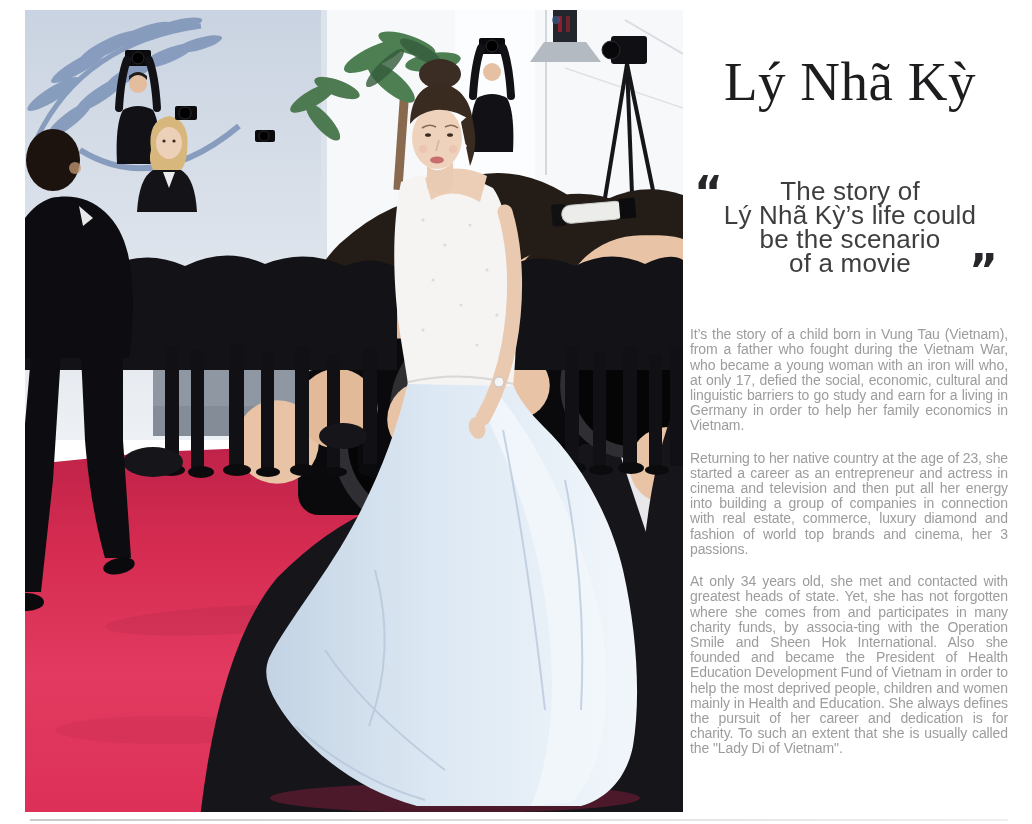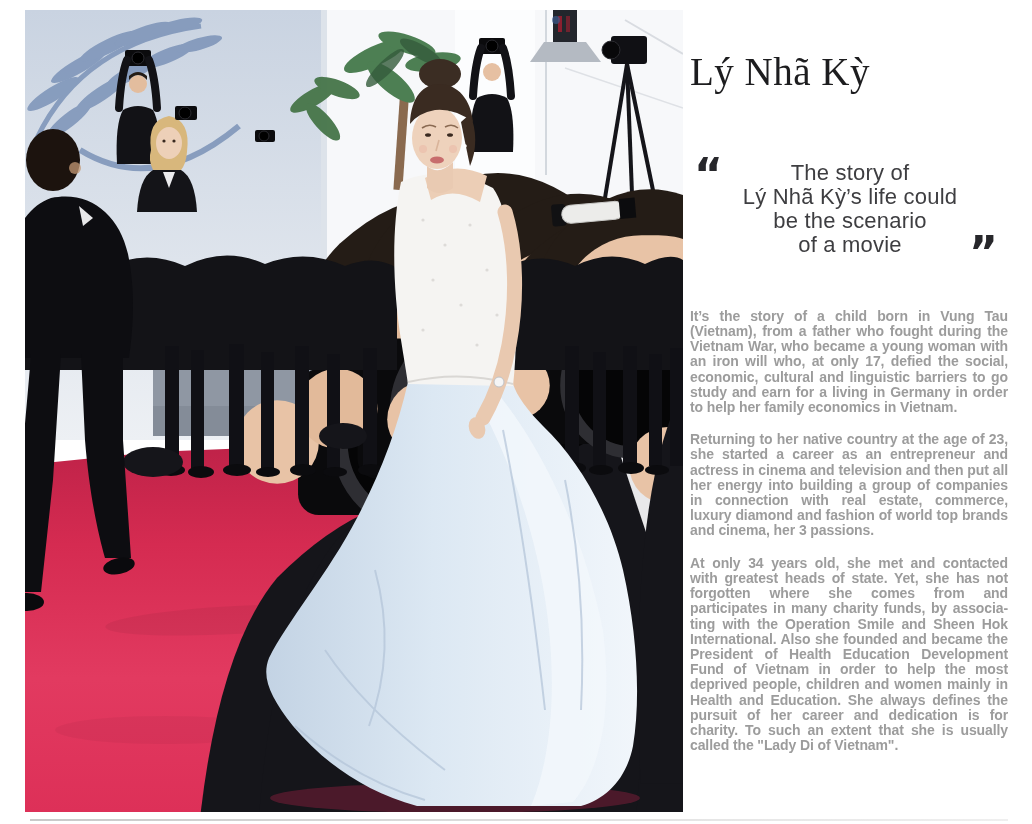--- a/index.html
+++ b/index.html
@@ -7,35 +7,35 @@
     width:1032px;height:824px;position:relative;overflow:hidden;
     background:#ffffff;font-family:"Liberation Sans",sans-serif;
   }
   
   .photo-wrap{position:absolute;left:25px;top:10px;width:658px;height:802px;}
   .photo-wrap svg{display:block;width:658px;height:802px;}
   
   .article-col{position:absolute;left:690px;top:50px;width:320px;}
   .page-title{
     font-family:"Liberation Serif",serif;font-weight:400;
-    font-size:39px;line-height:1.15;color:#1d1d1f;
-    text-align:left;margin:0;letter-spacing:.5px;
+    font-size:55px;line-height:1.15;color:#1d1d1f;
+    text-align:center;margin:0;letter-spacing:.5px;
   }
   .pull-quote{position:relative;margin-top:66px;padding:0 28px;}
   .pull-quote-text{
-    font-size:22px;line-height:24px;color:#3e3e41;text-align:center;
+    font-size:26px;line-height:24px;color:#3e3e41;text-align:center;
     white-space:pre-line;letter-spacing:.2px;
   }
   .qmark{
     position:absolute;font-family:"DejaVu Sans",sans-serif;font-weight:bold;
     font-size:44px;color:#27272b;line-height:1;
   }
   .qmark.open{left:4px;top:-8px;}
   .qmark.close{right:12px;bottom:-18px;}
-  .body-text{margin-top:52px;width:318px;font-weight:bold;}
+  .body-text{margin-top:52px;width:318px;}
   .body-text p{
     font-size:14px;line-height:15.2px;color:#9c9c9c;
     text-align:justify;margin:0 0 17px 0;letter-spacing:-.1px;
   }
   .body-text p:last-child{margin-bottom:8px;}
   
   .bottom-rule{
     position:absolute;left:30px;top:819px;width:978px;height:2px;
     background:linear-gradient(to right,#c9c9c9,#e6e6e6 70%,#efefef);
   }

